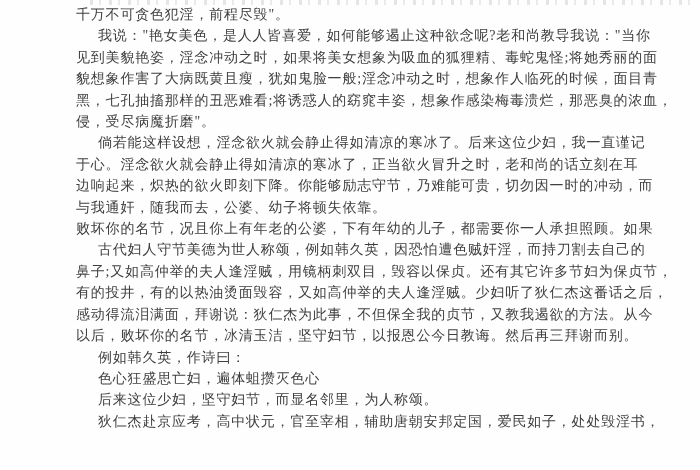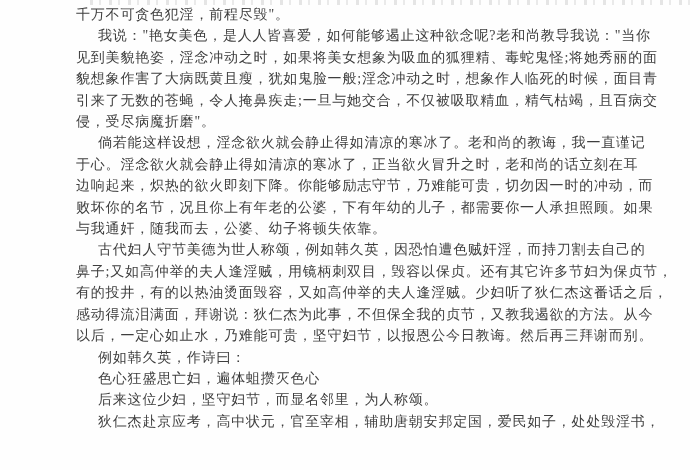--- a/index.html
+++ b/index.html
@@ -52,30 +52,30 @@
 </head>
 <body>
 
 <div class="page">
   <div class="clipped-top-line"></div>
   <div class="text-block" id="text-lines">
       <div class="text-line">千万不可贪色犯淫，前程尽毁"。</div>
       <div class="text-line indent">我说："艳女美色，是人人皆喜爱，如何能够遏止这种欲念呢?老和尚教导我说："当你</div>
       <div class="text-line">见到美貌艳姿，淫念冲动之时，如果将美女想象为吸血的狐狸精、毒蛇鬼怪;将她秀丽的面</div>
       <div class="text-line">貌想象作害了大病既黄且瘦，犹如鬼脸一般;淫念冲动之时，想象作人临死的时候，面目青</div>
-      <div class="text-line">引来了无数的苍蝇，令人掩鼻疾走;一旦与她交合，不仅被吸取精血，精气枯竭，且百病交</div>
+      <div class="text-line">黑，七孔抽搐那样的丑恶难看;将诱惑人的窈窕丰姿，想象作感染梅毒溃烂，那恶臭的浓血，</div>
       <div class="text-line">侵，受尽病魔折磨"。</div>
-      <div class="text-line indent">倘若能这样设想，淫念欲火就会静止得如清凉的寒冰了。老和尚的教诲，我一直谨记</div>
+      <div class="text-line indent">倘若能这样设想，淫念欲火就会静止得如清凉的寒冰了。后来这位少妇，我一直谨记</div>
       <div class="text-line">于心。淫念欲火就会静止得如清凉的寒冰了，正当欲火冒升之时，老和尚的话立刻在耳</div>
       <div class="text-line">边响起来，炽热的欲火即刻下降。你能够励志守节，乃难能可贵，切勿因一时的冲动，而</div>
+      <div class="text-line">与我通奸，随我而去，公婆、幼子将顿失依靠。</div>
       <div class="text-line">败坏你的名节，况且你上有年老的公婆，下有年幼的儿子，都需要你一人承担照顾。如果</div>
-      <div class="text-line">与我通奸，随我而去，公婆、幼子将顿失依靠。</div>
       <div class="text-line indent">古代妇人守节美德为世人称颂，例如韩久英，因恐怕遭色贼奸淫，而持刀割去自己的</div>
       <div class="text-line">鼻子;又如高仲举的夫人逢淫贼，用镜柄刺双目，毁容以保贞。还有其它许多节妇为保贞节，</div>
       <div class="text-line">有的投井，有的以热油烫面毁容，又如高仲举的夫人逢淫贼。少妇听了狄仁杰这番话之后，</div>
       <div class="text-line">感动得流泪满面，拜谢说：狄仁杰为此事，不但保全我的贞节，又教我遏欲的方法。从今</div>
-      <div class="text-line">以后，一定心如止水，乃难能可贵，坚守妇节，以报恩公今日教诲。然后再三拜谢而别。</div>
+      <div class="text-line">以后，败坏你的名节，冰清玉洁，坚守妇节，以报恩公今日教诲。然后再三拜谢而别。</div>
       <div class="text-line indent">例如韩久英，作诗曰：</div>
       <div class="text-line indent">色心狂盛思亡妇，遍体蛆攒灭色心</div>
       <div class="text-line indent">后来这位少妇，坚守妇节，而显名邻里，为人称颂。</div>
       <div class="text-line indent">狄仁杰赴京应考，高中状元，官至宰相，辅助唐朝安邦定国，爱民如子，处处毁淫书，</div>
     </div>
 </div>
 
 </body></html>

